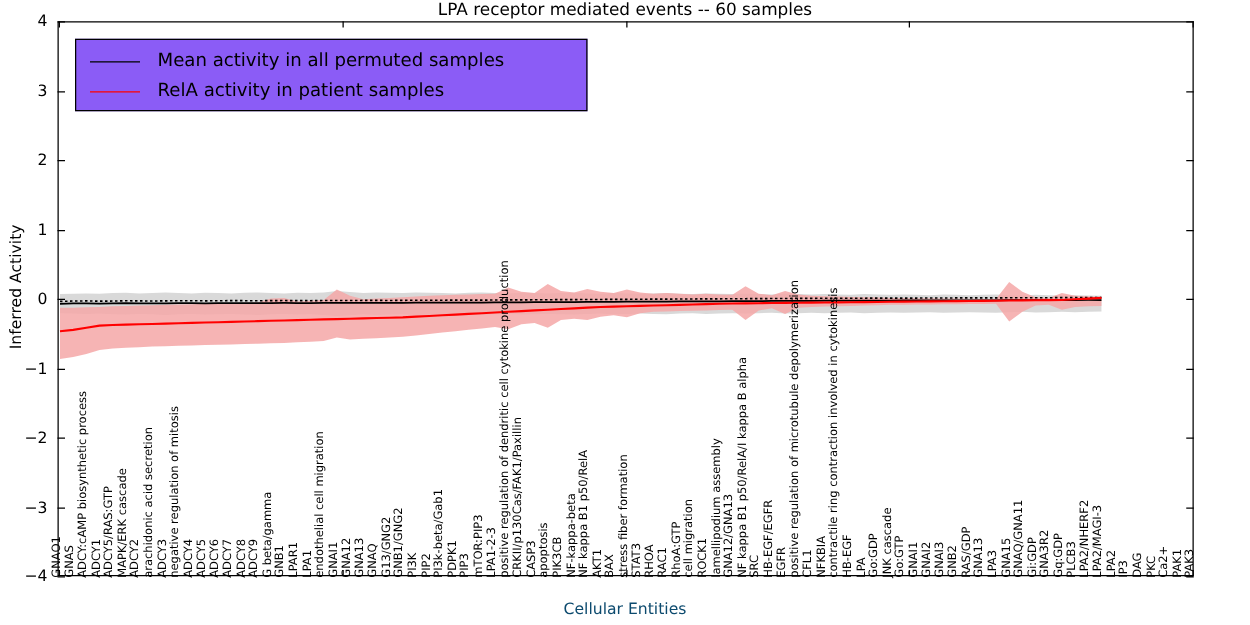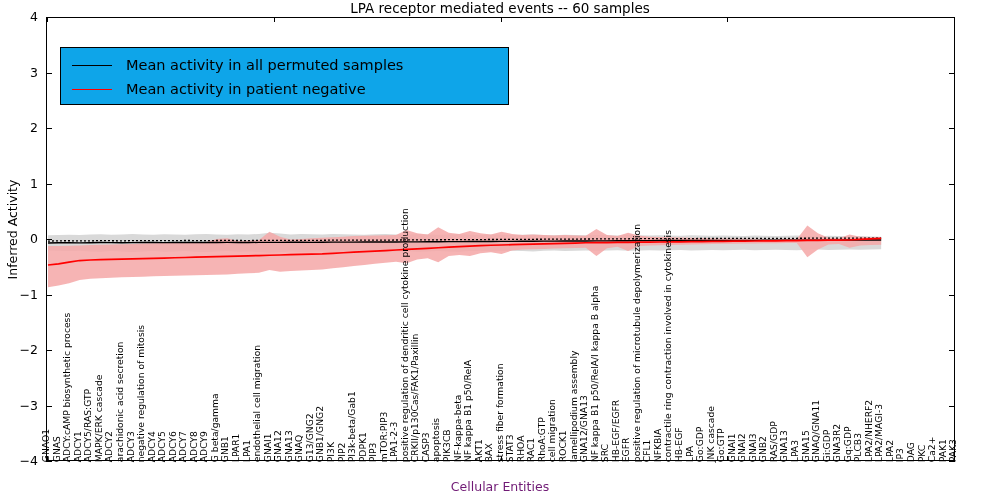--- a/index.html
+++ b/index.html
@@ -7,42 +7,42 @@
        font-family:"DejaVu Sans","Liberation Sans",sans-serif;color:#000;}
   #root{position:relative;width:1000px;height:500px;}
 
   #chart-title{position:absolute;left:0;top:0;width:1000px;text-align:center;
     font-size:13.5px;line-height:16px;color:#000;}
 
   #ylabel{position:absolute;left:-78px;top:222px;width:180px;text-align:center;
     transform:rotate(-90deg);font-size:12.5px;color:#000;}
 
   #xlabel{position:absolute;left:0;top:479px;width:1000px;text-align:center;
-    font-size:12.5px;color:#701a75;}
+    font-size:12.5px;color:#0c4a6e;}
 
   
   #plot{position:absolute;left:46px;top:17px;width:909px;height:444px;
         border:1.1px solid #000;box-sizing:border-box;overflow:hidden;background:#fff;}
   #plotsvg{position:absolute;left:0;top:0;}
   .ytickmark{position:absolute;left:46px;width:6px;height:0;border-top:1.1px solid #000;}
   .ytickmark.r{left:949px;}
   .xtickmark{position:absolute;top:17px;width:0;height:5px;border-left:1.1px solid #000;}
   .xtickmark.b{top:456px;}
 
   #ytick-wrap{position:absolute;left:0;top:0;width:46px;height:500px;}
   .ytl{position:absolute;left:0;width:38px;text-align:right;font-size:12.5px;line-height:12px;}
 
   
   #xticks{position:absolute;left:0;top:0;width:1000px;height:500px;}
   .xtl{position:absolute;bottom:0;font-size:9.2px;line-height:9.2px;
        white-space:nowrap;transform-origin:left bottom;
        transform:rotate(-90deg);color:#000;}
 
-  #legend{position:absolute;left:60px;top:47px;width:449px;height:58px;
-    border:1.1px solid #000;background:#0ea5e9;box-sizing:border-box;padding:5px 0 0 0;}
+  #legend{position:absolute;left:60px;top:31px;width:410px;height:58px;
+    border:1.1px solid #000;background:#8b5cf6;box-sizing:border-box;padding:5px 0 0 0;}
   .lgrow{display:flex;align-items:center;height:24px;padding-left:11px;}
   .lgline{width:40px;height:0;margin-right:14px;}
   .lglab{font-size:14.5px;line-height:15px;}
 </style>
 </head>
 <body>
 
 <div id="root">
 
   <div id="chart-title">LPA receptor mediated events -- 60 samples</div>
@@ -162,21 +162,21 @@
       <div class="xtl" style="left: 957.2px; bottom: 38px;">PAK3</div>
     </div>
 
   <div id="legend">
     <div class="lgrow">
       <span class="lgline" style="border-top:1.4px solid #000;"></span>
       <span class="lglab">Mean activity in all permuted samples</span>
     </div>
     <div class="lgrow">
       <span class="lgline" style="border-top:1.4px solid #ff0000;"></span>
-      <span class="lglab">Mean activity in patient negative</span>
+      <span class="lglab">RelA activity in patient samples</span>
     </div>
   </div>
 
 <div class="ytickmark" style="top: 17px;"></div>
     <div class="ytickmark r" style="top: 17px;"></div>
     <div class="ytickmark" style="top: 72.5px;"></div>
     <div class="ytickmark r" style="top: 72.5px;"></div>
     <div class="ytickmark" style="top: 128px;"></div>
     <div class="ytickmark r" style="top: 128px;"></div>
     <div class="ytickmark" style="top: 183.5px;"></div>

